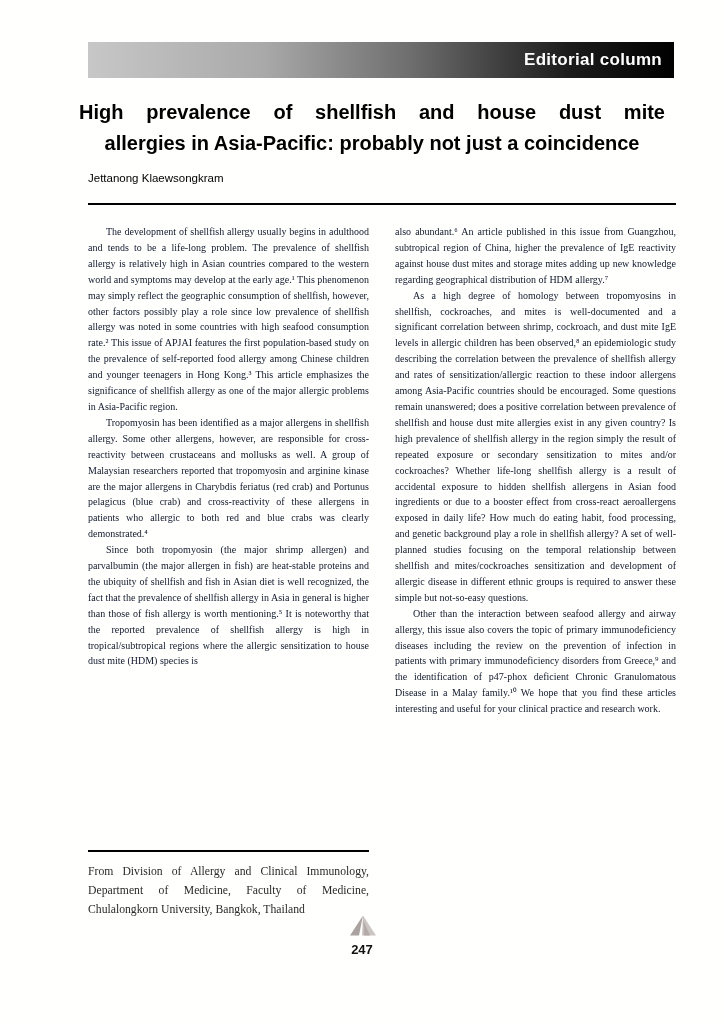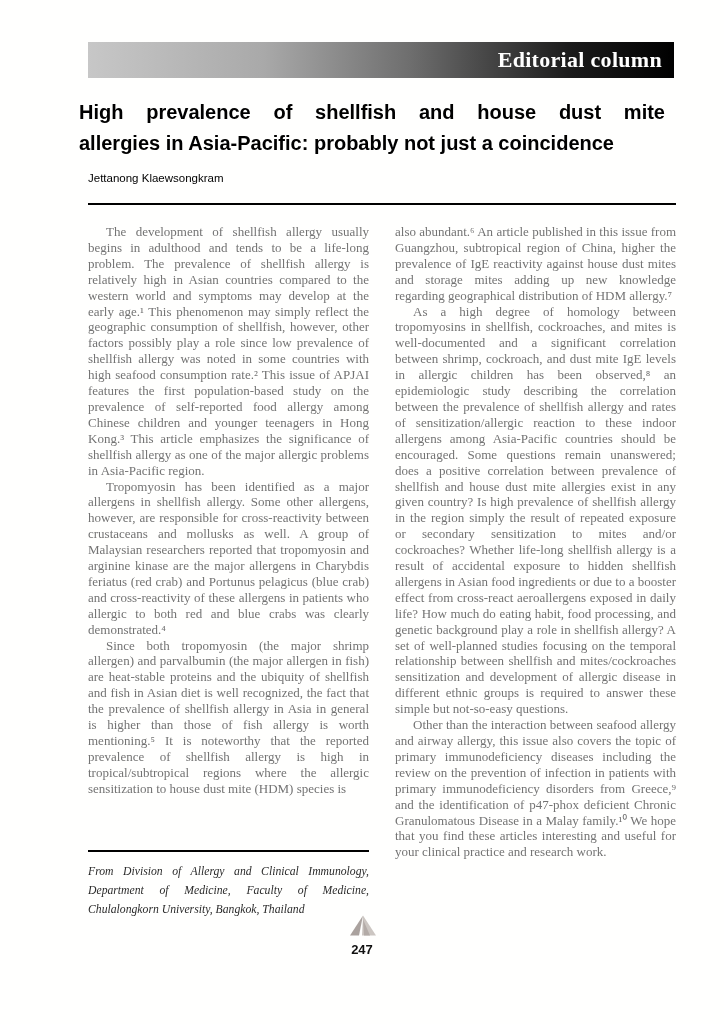--- a/index.html
+++ b/index.html
@@ -17,56 +17,56 @@
   }
   
   .header-bar {
     position: absolute; left: 88px; top: 42px;
     width: 586px; height: 36px;
     background: linear-gradient(to right, #c7c7c7 0%, #a9a9a9 30%, #6e6e6e 55%, #1c1c1c 82%, #000000 100%);
     display: flex; align-items: center; justify-content: flex-end;
     padding-right: 12px;
   }
   .header-bar .label {
-    font-family: Liberation Serif, serif;
-    font-weight: bold; font-size: 22px; color: #ffffff;
+    font-family: Liberation Sans, sans-serif;
+    font-weight: bold; font-size: 17px; color: #ffffff;
     letter-spacing: 0.3px;
   }
   
   .title {
     position: absolute; left: 79px; top: 97px; width: 586px;
     font-family: "Liberation Sans", sans-serif;
     font-weight: bold; font-size: 20px; line-height: 31px; color: #000;
   }
   .title .line1 { text-align: justify; text-align-last: justify; }
-  .title .line2 { text-align: left; }
+  .title .line2 { text-align: center; }
   
   .author {
     position: absolute; left: 88px; top: 172px;
     font-family: "Liberation Sans", sans-serif;
     font-weight: normal; font-size: 11.5px; color: #000;
   }
   
   .head-rule {
     position: absolute; left: 88px; top: 203px; width: 588px;
     border-top: 2.5px solid #000;
   }
   
   .columns {
     position: absolute; left: 88px; top: 224px; width: 588px; height: 696px;
     display: flex; gap: 26px;
   }
   .col { width: 281px; display: flex; flex-direction: column; }
   .body-p {
-    font-size: 13px; line-height: 15.9px;
-    text-align: justify; color: #737373;
+    font-size: 10px; line-height: 15.9px;
+    text-align: justify; color: #0f172a;
   }
   .body-p.indent { text-indent: 18px; }
   
-  .footnote { margin-top: auto; font-style: italic; }
+  .footnote { margin-top: auto; }
   .foot-rule { border-top: 2px solid #000; margin-bottom: 11px; width: 100%; }
   .affiliation {
     font-size: 11.7px; line-height: 1.62; text-align: justify; color: #2a2a2a;
   }
   .email-line { font-size: 11.7px; line-height: 1.62; color: #2a2a2a; }
   .email-line a {
     color: #3b4da8; text-decoration: underline; cursor: pointer;
   }
   
   .bottom-center {

